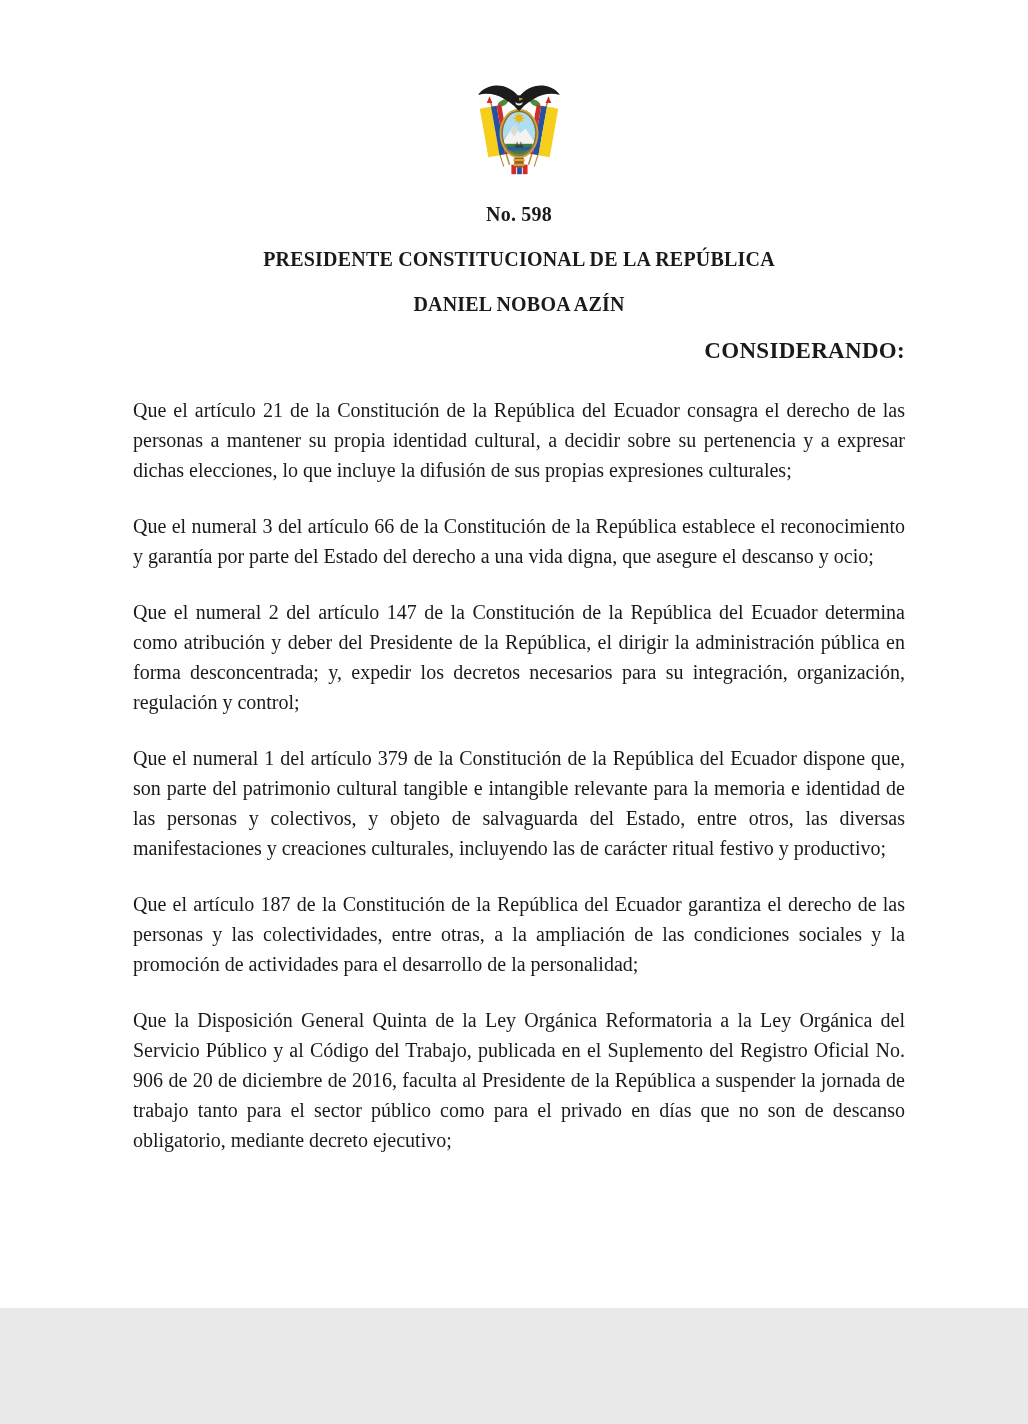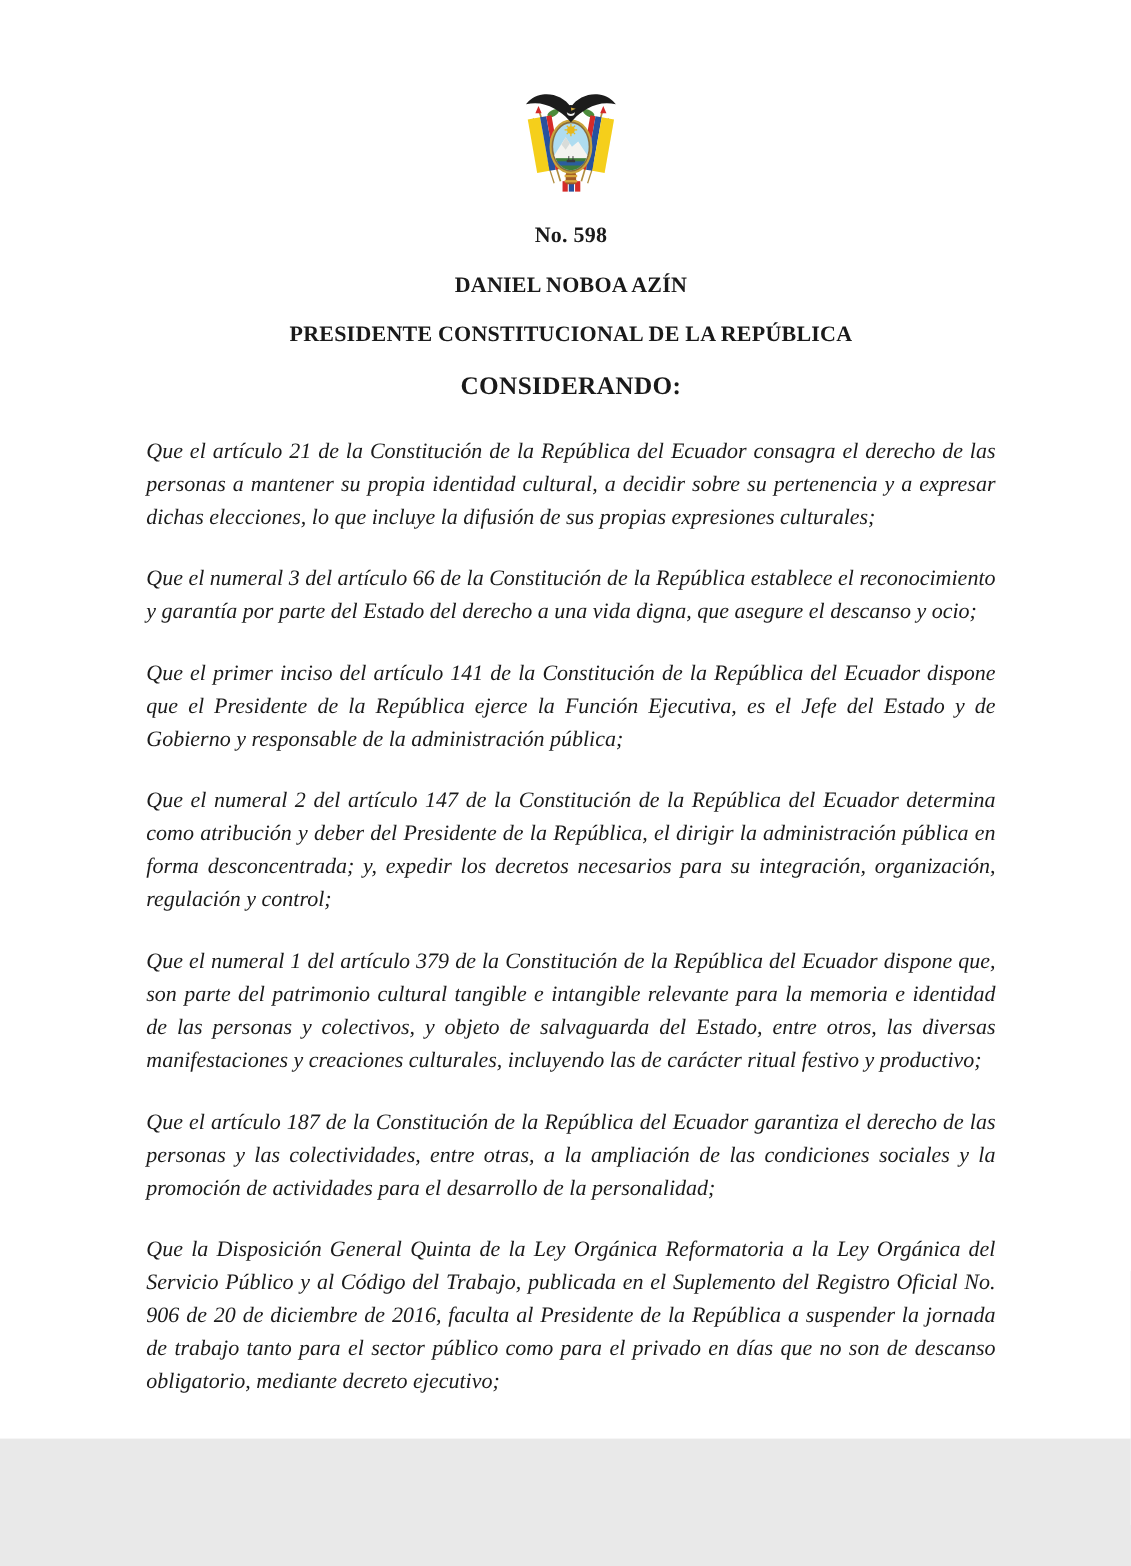--- a/index.html
+++ b/index.html
@@ -30,28 +30,28 @@
     letter-spacing: 0.2px;
   }
   .decree-number  { margin-top: 23px; }
   .president-name { margin-top: 19px; }
   .president-title{ margin-top: 19px; }
   .section-heading{
     margin-top: 19px;
     font-size: 23px;
     line-height: 30px;
     letter-spacing: 0.3px;
+    text-align: right;
   }
   .content { margin-top: 29px; }
   .content p {
     margin: 0 0 26px 0;
     font-size: 20px;
     line-height: 30px;
     text-align: justify;
-    font-style: italic;
   }
   .content p:last-child { margin-bottom: 0; }
 </style>
 </head>
 <body>
 
 <div class="page">
 
   <div class="coa-wrap">
     <svg width="96" height="95" viewBox="0 0 100 100" aria-hidden="true">
@@ -118,27 +118,26 @@
         <path d="M50 15 C44 6 33 1.5 23 3 C16 4 10 8 7 12.5 C17 10 26 12 34 16.5 C40 20 44 23 47 26.5 L50 29.5 L53 26.5 C56 23 60 20 66 16.5 C74 12 83 10 93 12.5 C90 8 84 4 77 3 C67 1.5 56 6 50 15 Z"></path>
         <circle cx="50" cy="17" r="4"></circle>
         <path d="M50 21 q-3 4 0 8 q3 -4 0 -8 Z"></path>
       </g>
       <path d="M46 20 q4 3.4 8 0 l-1 2.6 q-3 2 -6 0 Z" fill="#efefef"></path>
       <path d="M50 15.5 l4.6 1.2 l-4.2 2 Z" fill="#caa53c"></path>
     </svg>
   </div>
 
   <div class="hdr decree-number">No. 598</div>
+  <div class="hdr president-title">PRESIDENTE CONSTITUCIONAL DE LA REPÚBLICA</div>
   <div class="hdr president-name">DANIEL NOBOA AZÍN</div>
-  <div class="hdr president-title">PRESIDENTE CONSTITUCIONAL DE LA REPÚBLICA</div>
   <div class="hdr section-heading">CONSIDERANDO:</div>
 
   <div class="content">
     <p>Que el artículo 21 de la Constitución de la República del Ecuador consagra el derecho de las personas a mantener su propia identidad cultural, a decidir sobre su pertenencia y a expresar dichas elecciones, lo que incluye la difusión de sus propias expresiones culturales;</p>
     <p>Que el numeral 3 del artículo 66 de la Constitución de la República establece el reconocimiento y garantía por parte del Estado del derecho a una vida digna, que asegure el descanso y ocio;</p>
-    <p>Que el primer inciso del artículo 141 de la Constitución de la República del Ecuador dispone que el Presidente de la República ejerce la Función Ejecutiva, es el Jefe del Estado y de Gobierno y responsable de la administración pública;</p>
     <p>Que el numeral 2 del artículo 147 de la Constitución de la República del Ecuador determina como atribución y deber del Presidente de la República, el dirigir la administración pública en forma desconcentrada; y, expedir los decretos necesarios para su integración, organización, regulación y control;</p>
     <p>Que el numeral 1 del artículo 379 de la Constitución de la República del Ecuador dispone que, son parte del patrimonio cultural tangible e intangible relevante para la memoria e identidad de las personas y colectivos, y objeto de salvaguarda del Estado, entre otros, las diversas manifestaciones y creaciones culturales, incluyendo las de carácter ritual festivo y productivo;</p>
     <p>Que el artículo 187 de la Constitución de la República del Ecuador garantiza el derecho de las personas y las colectividades, entre otras, a la ampliación de las condiciones sociales y la promoción de actividades para el desarrollo de la personalidad;</p>
     <p>Que la Disposición General Quinta de la Ley Orgánica Reformatoria a la Ley Orgánica del Servicio Público y al Código del Trabajo, publicada en el Suplemento del Registro Oficial No. 906 de 20 de diciembre de 2016, faculta al Presidente de la República a suspender la jornada de trabajo tanto para el sector público como para el privado en días que no son de descanso obligatorio, mediante decreto ejecutivo;</p>
   </div>
 
 </div>
 
 </body></html>

